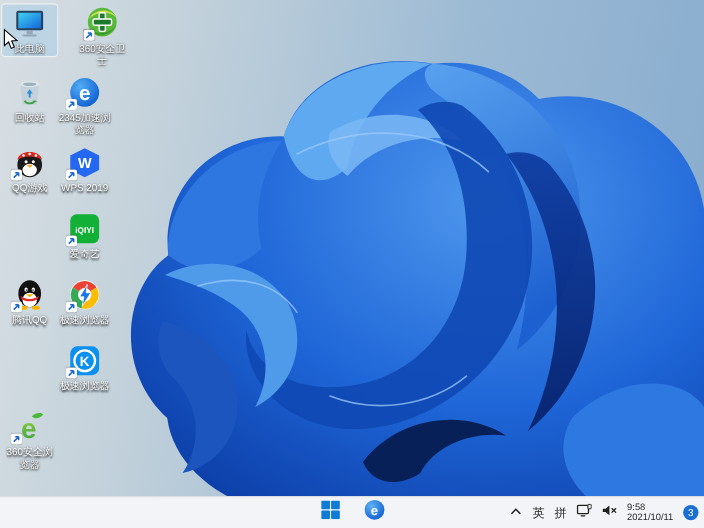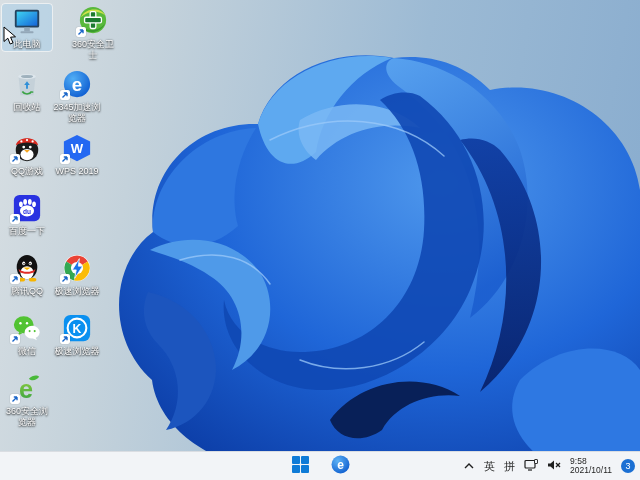--- a/index.html
+++ b/index.html
@@ -169,40 +169,35 @@
           </svg></span>
       <span class="lnk">
           <svg viewBox="0 0 10 10">
             <path d="M2.5 7.5 L7 3 M7 3 L3.8 3 M7 3 L7 6.2" stroke="#1a66c9" stroke-width="1.4" fill="none"></path>
           </svg>
         </span>
     </div>
     <div class="lbl">WPS 2019</div>
   </div>
 
-  <div class="cell" style="left:2px;top:191px">
-    <div class="icn"><span>
-      <svg viewBox="0 0 32 32">
-            <rect x="2" y="2" width="28" height="28" rx="6" fill="#2932e1"></rect>
-      <ellipse cx="16" cy="19" rx="7.5" ry="6" fill="#fff"></ellipse>
-      <ellipse cx="9.5" cy="12" rx="2" ry="3" fill="#fff"></ellipse>
-            <ellipse cx="14" cy="9.5" rx="2" ry="3" fill="#fff"></ellipse>
-      <ellipse cx="19" cy="9.5" rx="2" ry="3" fill="#fff"></ellipse>
-            <ellipse cx="23.5" cy="12" rx="2" ry="3" fill="#fff"></ellipse>
-      <text x="16" y="22" font-size="7" font-weight="bold" fill="#2932e1" text-anchor="middle" font-family="Liberation Sans,sans-serif">du</text>
-          </svg></span>
-      <span class="lnk">
-          <svg viewBox="0 0 10 10">
-            <path d="M2.5 7.5 L7 3 M7 3 L3.8 3 M7 3 L7 6.2" stroke="#1a66c9" stroke-width="1.4" fill="none"></path>
-          </svg>
-        </span>
-    </div>
-    <div class="lbl">百度一下</div>
-  </div>
-
+
+  <div class="cell" style="left:52px;top:191px">
+    <div class="icn"><span>
+      <svg viewBox="0 0 32 32">
+            <rect x="2" y="2" width="28" height="28" rx="6" fill="#13b038"></rect>
+      <text x="16" y="20" font-size="8" font-weight="bold" fill="#fff" text-anchor="middle" font-family="Liberation Sans,sans-serif">iQIYI</text>
+          </svg></span>
+      <span class="lnk">
+          <svg viewBox="0 0 10 10">
+            <path d="M2.5 7.5 L7 3 M7 3 L3.8 3 M7 3 L7 6.2" stroke="#1a66c9" stroke-width="1.4" fill="none"></path>
+          </svg>
+        </span>
+    </div>
+    <div class="lbl">爱奇艺</div>
+  </div>
 
   <div class="cell" style="left:2px;top:251px">
     <div class="icn"><span>
       <svg viewBox="0 0 32 32">
             <ellipse cx="16" cy="15" rx="11" ry="13" fill="#111"></ellipse>
       <ellipse cx="16" cy="21" rx="7" ry="7" fill="#fff"></ellipse>
       <ellipse cx="12.5" cy="11" rx="1.6" ry="2" fill="#fff"></ellipse>
             <ellipse cx="19.5" cy="11" rx="1.6" ry="2" fill="#fff"></ellipse>
       <circle cx="12.8" cy="11.4" r="0.8" fill="#111"></circle>
             <circle cx="19.2" cy="11.4" r="0.8" fill="#111"></circle>
@@ -232,40 +227,20 @@
           </svg></span>
       <span class="lnk">
           <svg viewBox="0 0 10 10">
             <path d="M2.5 7.5 L7 3 M7 3 L3.8 3 M7 3 L7 6.2" stroke="#1a66c9" stroke-width="1.4" fill="none"></path>
           </svg>
         </span>
     </div>
     <div class="lbl">极速浏览器</div>
   </div>
 
-  <div class="cell" style="left:2px;top:311px">
-    <div class="icn"><span>
-      <svg viewBox="0 0 32 32">
-            <ellipse cx="12.5" cy="12.5" rx="10.5" ry="9" fill="#51c332"></ellipse>
-      <path d="M8 20 l-2 4 l5 -2.5 Z" fill="#51c332"></path>
-      <circle cx="9" cy="11" r="1.3" fill="#fff"></circle>
-            <circle cx="16" cy="11" r="1.3" fill="#fff"></circle>
-      <ellipse cx="21.5" cy="20.5" rx="8" ry="6.8" fill="#fff"></ellipse>
-      <path d="M25 26 l1.6 3 l-4.5 -2 Z" fill="#fff"></path>
-      <circle cx="18.8" cy="19.3" r="1.1" fill="#51c332"></circle>
-            <circle cx="24.2" cy="19.3" r="1.1" fill="#51c332"></circle>
-          </svg></span>
-      <span class="lnk">
-          <svg viewBox="0 0 10 10">
-            <path d="M2.5 7.5 L7 3 M7 3 L3.8 3 M7 3 L7 6.2" stroke="#1a66c9" stroke-width="1.4" fill="none"></path>
-          </svg>
-        </span>
-    </div>
-    <div class="lbl">微信</div>
-  </div>
 
   <div class="cell" style="left:52px;top:311px">
     <div class="icn"><span>
       <svg viewBox="0 0 32 32">
             <rect x="2" y="2" width="28" height="28" rx="7" fill="#0a90f0"></rect>
       <circle cx="16" cy="16" r="10" fill="none" stroke="#fff" stroke-width="2.2"></circle>
       <text x="16" y="21.5" font-size="13" font-weight="bold" fill="#fff" text-anchor="middle" font-family="Liberation Sans,sans-serif">K</text>
           </svg></span>
       <span class="lnk">
           <svg viewBox="0 0 10 10">

